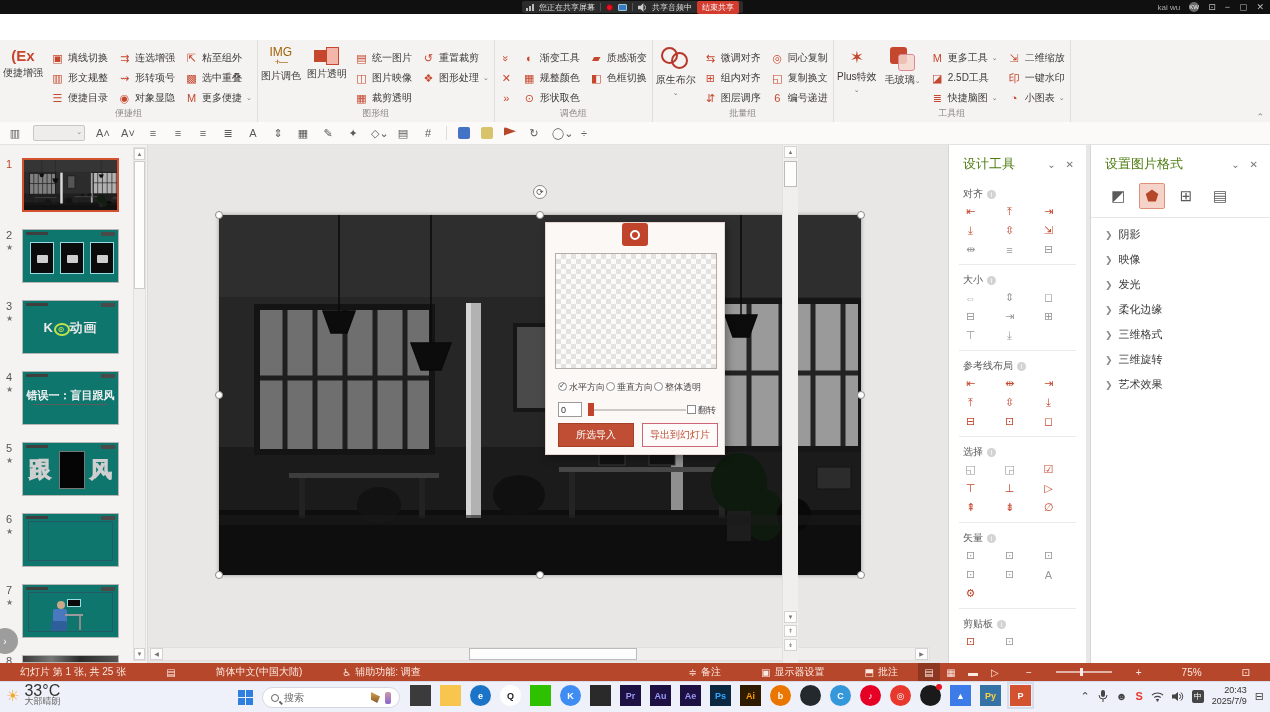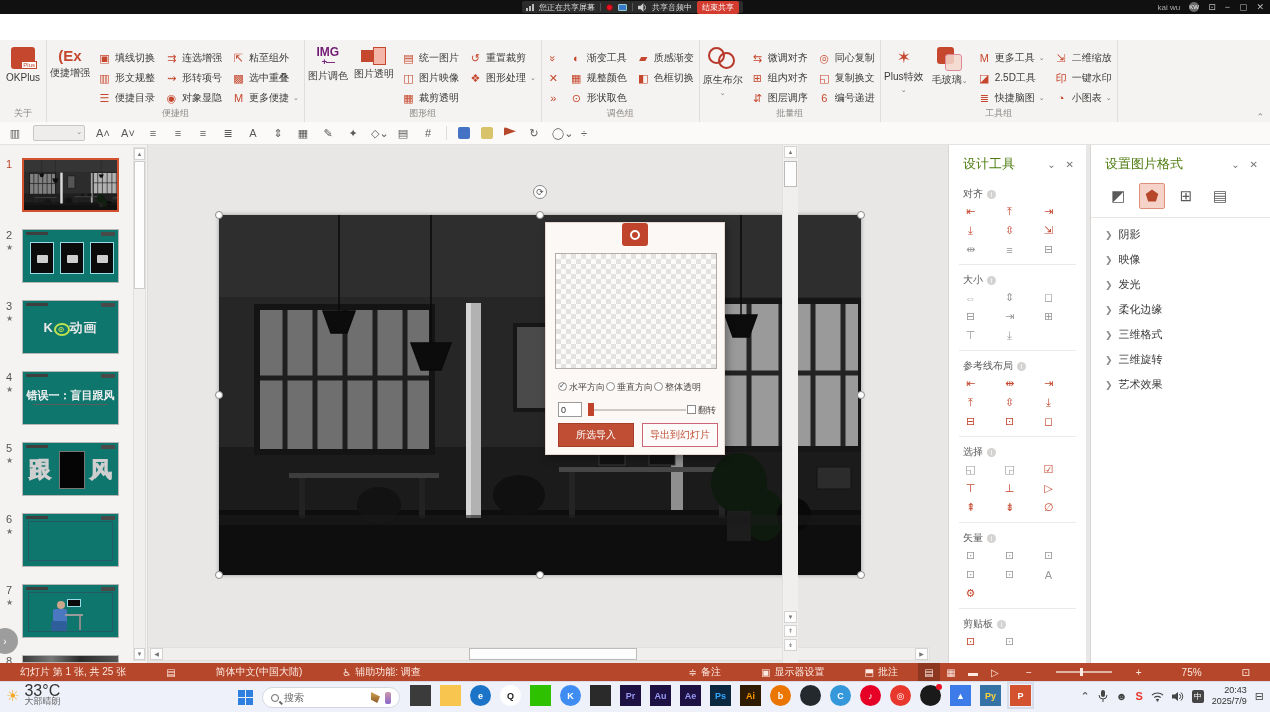--- a/index.html
+++ b/index.html
@@ -38,21 +38,21 @@
   .rib-big { width:46px; height:62px; display:flex; flex-direction:column; align-items:center; padding-top:3px; }
   .rib-big-label { font-size:10px; color:#3c3a38; text-align:center; line-height:12px; margin-top:3px; width:42px; }
   .rib-caret { color:#777; font-size:7px; }
   .rib-col { display:flex; flex-direction:column; padding-top:4px; }
   .rib-small { height:20px; display:flex; align-items:center; gap:4px; padding:0 5px; white-space:nowrap; }
   .rib-ico { width:13px; height:13px; display:inline-flex; align-items:center; justify-content:center; color:#c5472e; font-size:11px; }
   .rib-small span.lbl { font-size:10px; color:#3c3a38; }
   .okplus-badge { width:24px; height:22px; background:#c5472e; border-radius:3px; position:relative; }
   .okplus-badge i { position:absolute; right:-2px; bottom:0px; background:#fff; border:1px solid #c5472e; color:#c5472e; font-style:normal; font-size:6px; padding:0 1px; }
   .ex-badge { color:#c5472e; font-size:15px; font-weight:bold; }
-  .img-badge { color:#701a75; font-weight:bold; font-size:12px; line-height:10px; text-align:center; }
+  .img-badge { color:#a16207; font-weight:normal; font-size:12px; line-height:10px; text-align:center; }
   .img-badge .sub { font-size:9px; letter-spacing:-1px; }
   .rect2 { position:relative; width:26px; height:18px; }
   .rect2 b { position:absolute; left:0; top:3px; width:16px; height:12px; background:#c5472e; }
   .rect2 u { position:absolute; left:12px; top:0; width:13px; height:18px; border:1px solid #c5472e; background:#f3b6a8; }
   .rings { position:relative; width:30px; height:24px; }
   .rings i { position:absolute; width:17px; height:17px; border:2.5px solid #b7382a; border-radius:50%; }
   .rings i:first-child { left:0; top:0; }
   .rings i:last-child { left:10px; top:5px; }
   .burst { color:#c5472e; font-size:17px; }
   .frost { position:relative; width:26px; height:24px; }
@@ -235,29 +235,20 @@
     </div>
     <div class="share-btn">
       <span>共享</span>
       <span style="font-size:7px;color:#888">⌄</span>
     </div>
   </div>
 
   <div class="ribbon" id="ribbon">
       <div class="rib-group">
         <div class="rib-big">
-          <div class="okplus-badge">
-            <i>Plus</i>
-          </div>
-          <div class="rib-big-label">OKPlus</div>
-        </div>
-        <div class="rib-gname">关于</div>
-      </div>
-      <div class="rib-group">
-        <div class="rib-big">
           <div class="ex-badge">(Ex</div>
           <div class="rib-big-label">便捷增强</div>
         </div>
         <div class="rib-col">
           <div class="rib-small">
             <span class="rib-ico">▣</span>
             <span class="lbl">填线切换</span>
           </div>
           <div class="rib-small">
             <span class="rib-ico">▥</span>

